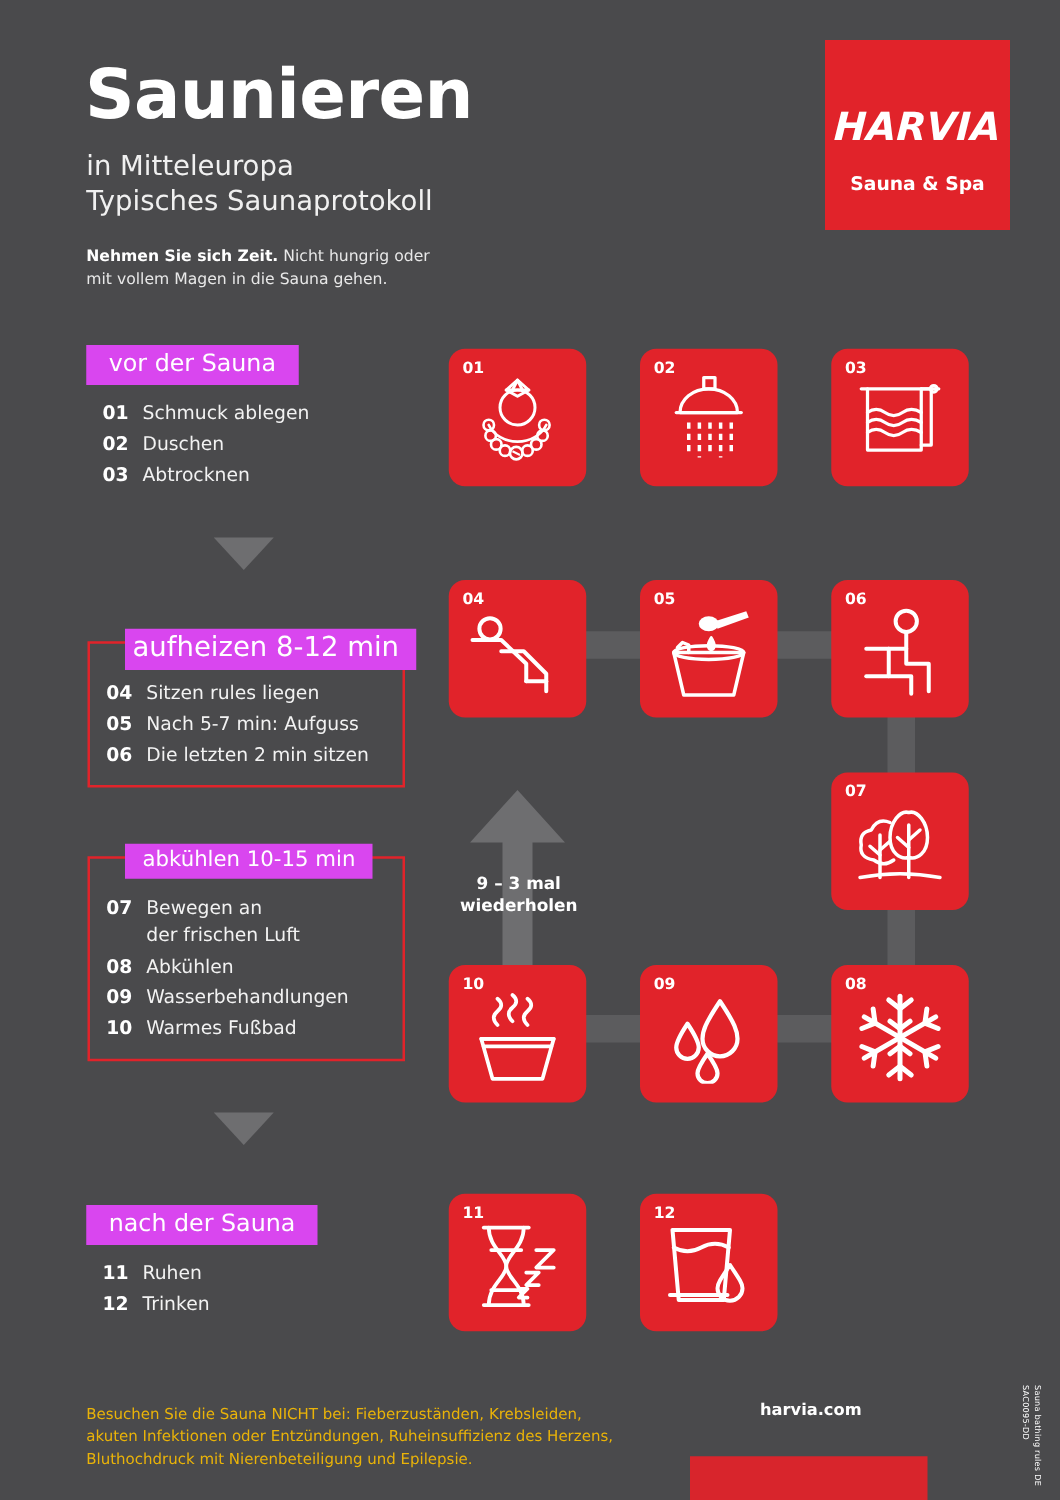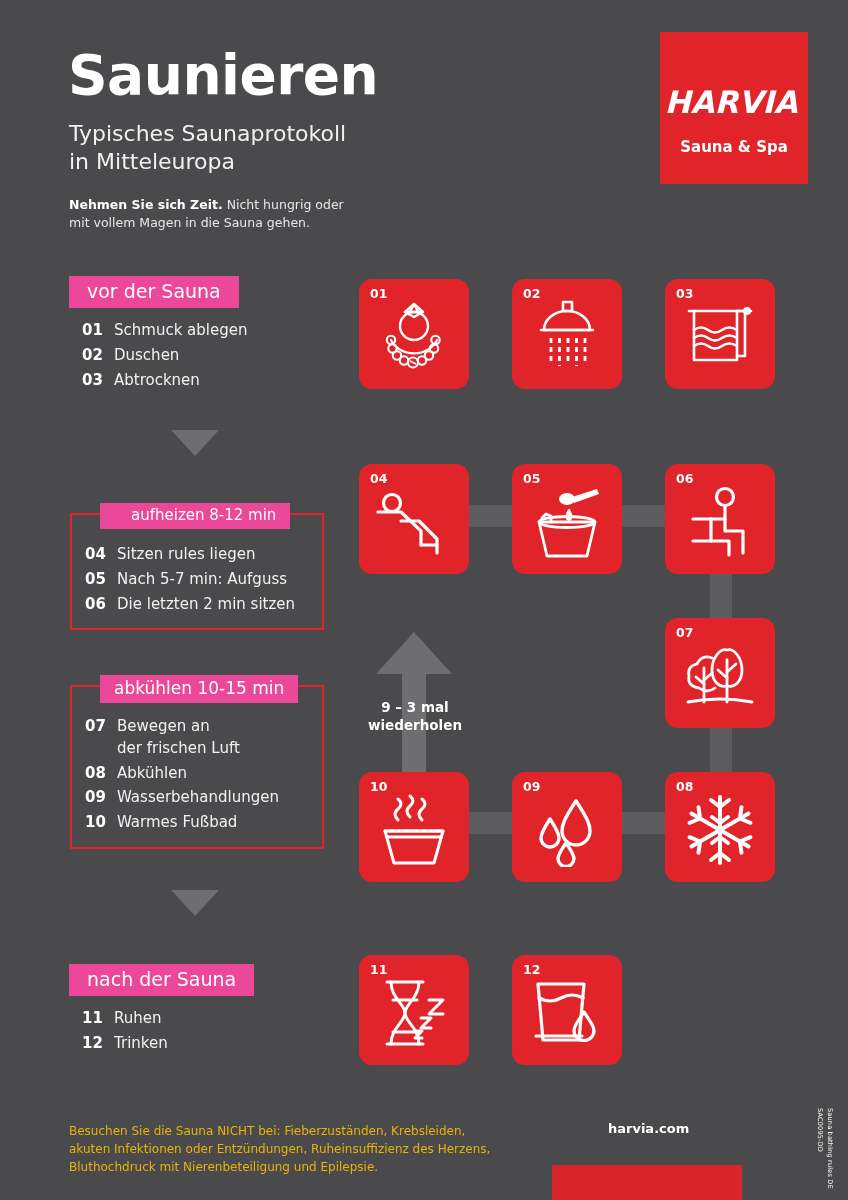--- a/index.html
+++ b/index.html
@@ -40,21 +40,21 @@
     color:#ffffff;transform:skewX(-3deg);
   }
   .logo-sub{
     position:absolute;left:0;right:0;top:106px;text-align:center;
     font-size:15px;font-weight:bold;color:#ffffff;
   }
 
   
   .sec{position:absolute;}
   .sec-label{
-    display:inline-block;background:#ec4899;color:#fff;
+    display:inline-block;background:#d946ef;color:#fff;
     font-size:19px;padding:4px 18px 6px 18px;white-space:nowrap;
   }
   .framed{border:2px solid #e1232a;}
   .list{margin:0;padding:0;list-style:none;}
   .list li{
     display:flex;font-size:15px;line-height:1.45;margin-bottom:3px;color:#f2f2f2;
   }
   .list li .num{
     font-weight:bold;width:32px;flex:0 0 32px;color:#ffffff;
   }
@@ -107,22 +107,22 @@
     font-size:6.5px;line-height:1.55;color:#ffffff;letter-spacing:0.2px;
   }
 </style>
 </head>
 <body>
 
 <div class="page">
 
   <div class="title">Saunieren</div>
   <div class="subtitle">
+    <div>in Mitteleuropa</div>
     <div>Typisches Saunaprotokoll</div>
-    <div>in Mitteleuropa</div>
   </div>
   <div class="intro"><b>Nehmen Sie sich Zeit.</b><span> Nicht hungrig oder mit vollem Magen in die Sauna gehen.</span></div>
 
   <div class="logo">
     <div class="logo-word">HARVIA</div>
     <div class="logo-sub">Sauna &amp; Spa</div>
   </div>
 
   <div class="sec" style="left:69px;top:276px;">
     <div class="sec-label">vor der Sauna</div>
@@ -138,21 +138,21 @@
       <li>
           <span class="num">03</span>
           <span class="txt">Abtrocknen</span>
         </li>
     </ul>
   </div>
 
   <div class="tri-down" style="left:171px;top:430px;"></div>
 
   <div class="sec framed" style="left:70px;top:513px;width:250px;height:113px;">
-    <div class="sec-label" style="position:absolute;left:28px;top:-12px;font-size:15px;padding:3px 14px 5px 31px;">aufheizen 8-12 min</div>
+    <div class="sec-label" style="position:absolute;left:28px;top:-12px;font-size:22px;padding:3px 14px 5px 6px;">aufheizen 8-12 min</div>
     <ul class="list" style="margin-top:29px;margin-left:13px;">
       <li>
           <span class="num">04</span>
           <span class="txt">Sitzen rules liegen</span>
         </li>
       <li>
           <span class="num">05</span>
           <span class="txt">Nach 5-7 min: Aufguss</span>
         </li>
       <li>

